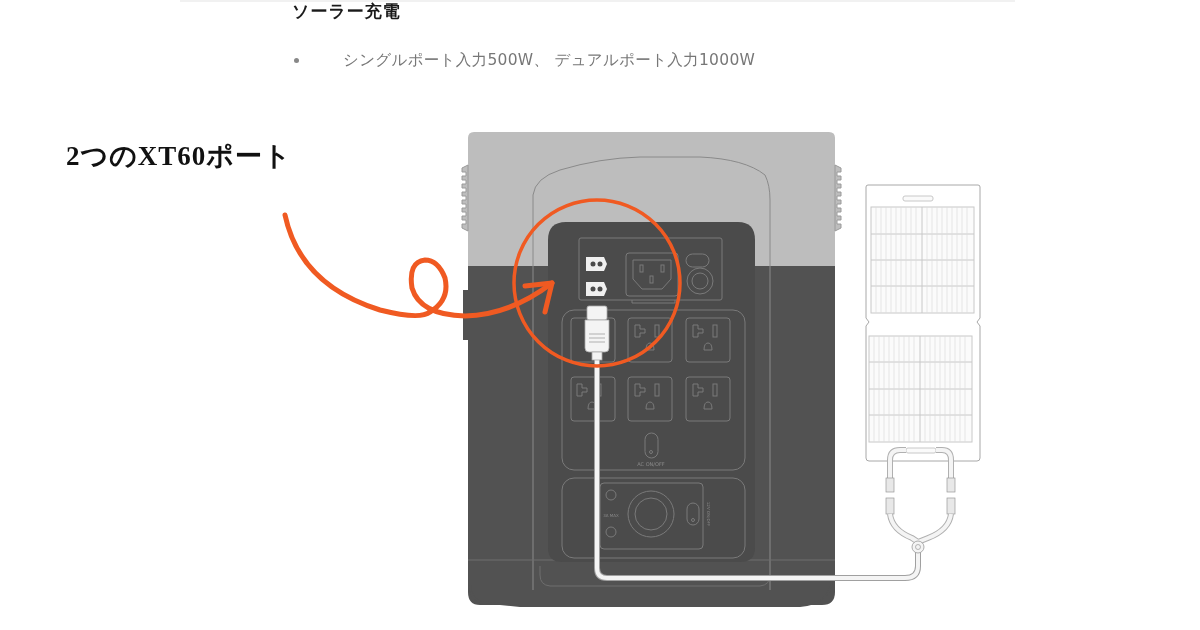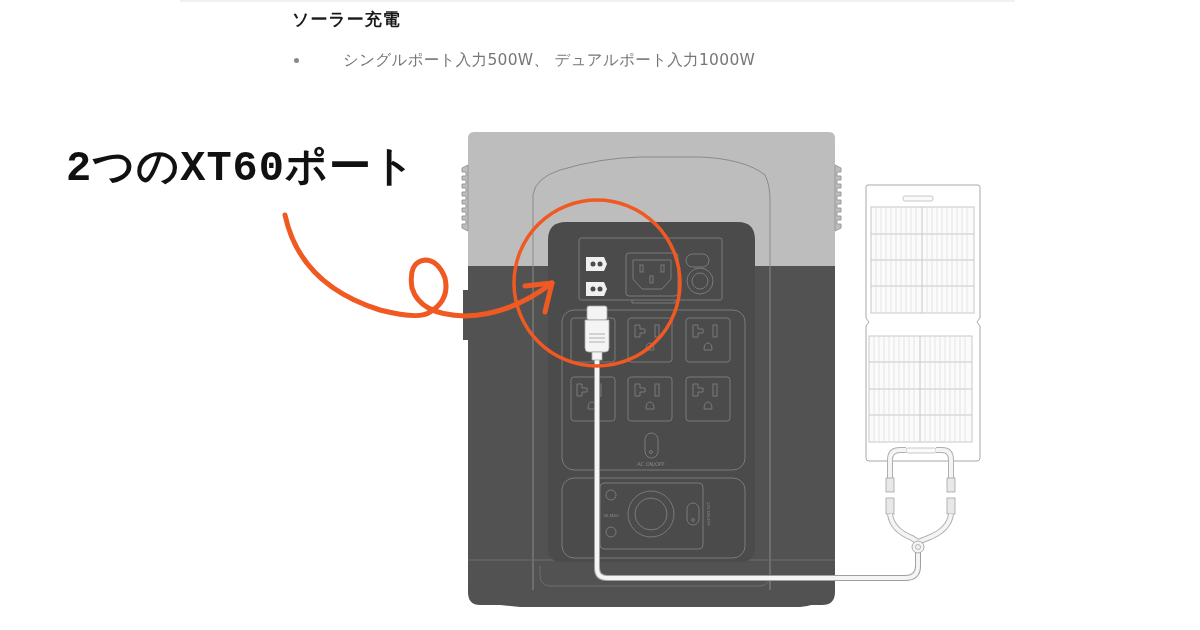--- a/index.html
+++ b/index.html
@@ -1,31 +1,31 @@
 <!DOCTYPE html>
 <html><head>
   <meta charset="utf-8">
   <style>
     * { margin: 0; padding: 0; box-sizing: border-box; }
     html, body { width: 1200px; height: 630px; background: #ffffff; overflow: hidden; }
     body { position: relative; font-family: "DejaVu Sans", "Liberation Sans", sans-serif; }
     .top-rule { position: absolute; left: 180px; top: 0; width: 835px; height: 2px; background: #f1f1f1; }
     .section-title {
-      position: absolute; left: 292px; top: 8px;
+      position: absolute; left: 292px; top: 0;
       font-size: 17px; font-weight: bold; color: #1a1a1a; letter-spacing: 1px;
     }
     .bullet-row {
       position: absolute; left: 294px; top: 50px;
       font-size: 15.5px; color: #777777; display: flex; align-items: center; letter-spacing: 0.3px; gap: 32px;
     }
     .bullet-dot { display: inline-block; width: 5px; height: 5px; border-radius: 50%; background: #888; margin-right: 12px; }
     .callout {
       position: absolute; left: 66px; top: 138px;
-      font-size: 42px; font-weight: bold; color: #111111; letter-spacing: 1px;
-      font-family: Liberation Mono, monospace;
+      font-size: 27px; font-weight: bold; color: #111111; letter-spacing: 1px;
+      font-family: Liberation Serif, serif;
     }
     .illustration { position: absolute; left: 0; top: 0; width: 1200px; height: 630px; }
   </style>
 </head>
 <body>
 
 <div class="top-rule"></div>
 
 <div class="section-title">ソーラー充電</div>
 

